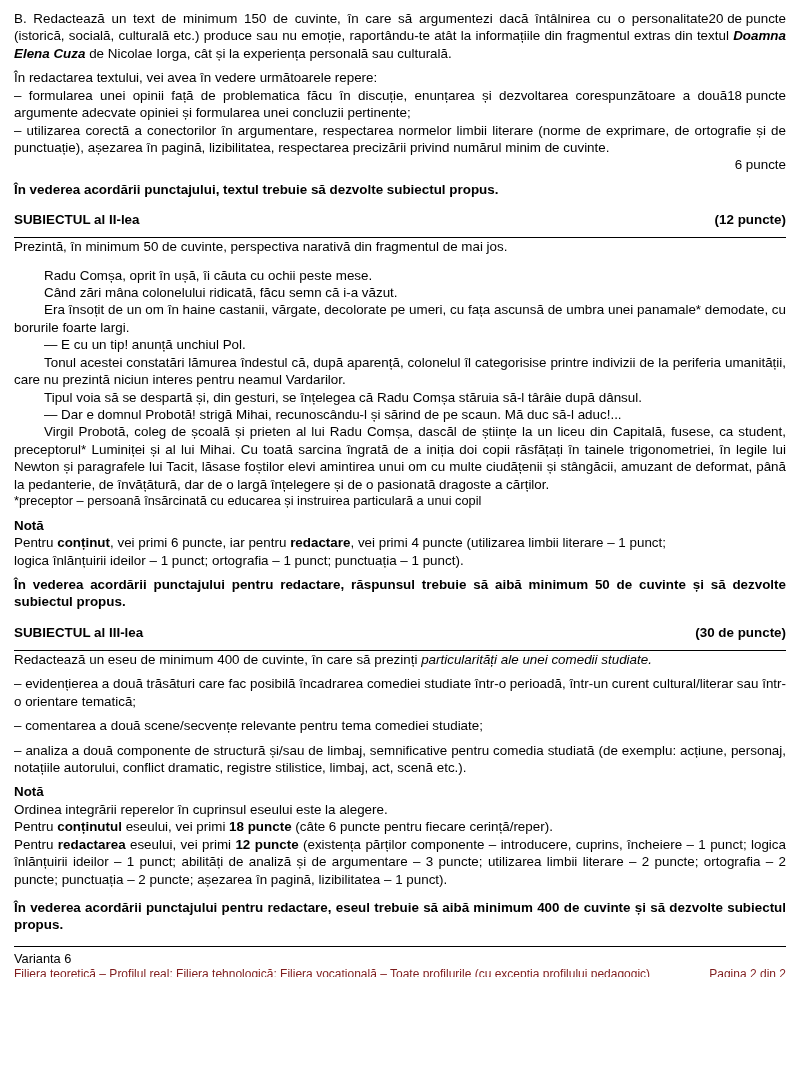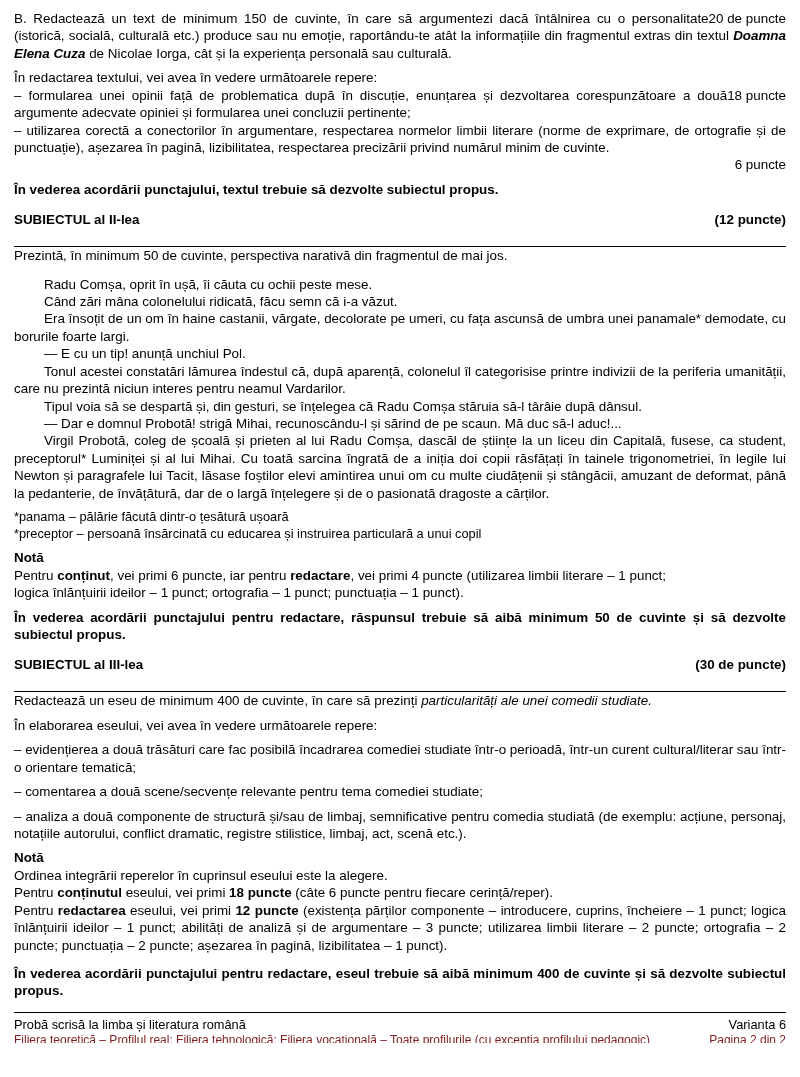--- a/index.html
+++ b/index.html
@@ -41,21 +41,21 @@
     float: right;
     font-weight: normal;
   }
   .subject-head {
     display: flex;
     justify-content: space-between;
     align-items: baseline;
     font-weight: bold;
     font-size: 13.4px;
     border-bottom: 1.4px solid #000;
-    padding-bottom: 19px;
+    padding-bottom: 10px;
   }
   .subject-head .label { text-decoration: none; }
   .footnote {
     font-size: 12.8px;
     text-align: left;
   }
   .footer {
     margin-top: 12px;
     border-top: 1.2px solid #000;
     padding-top: 4px;
@@ -87,21 +87,21 @@
 
   <div>
     <p>
       <span class="points-right">20 de puncte</span><span>B. Redactează un text de minimum 150 de cuvinte, în care să argumentezi dacă întâlnirea cu o personalitate (istorică, socială, culturală etc.) produce sau nu emoție, raportându-te atât la informațiile din fragmentul extras din textul </span><span class="bold ital">Doamna Elena Cuza</span><span> de Nicolae Iorga, cât și la experiența personală sau culturală.</span>
     </p>
     <div class="clear"></div>
 
     <p class="gap-s nojust">În redactarea textului, vei avea în vedere următoarele repere:</p>
 
     <p class="tight">
-      <span class="points-right">18 puncte</span><span>– formularea unei opinii față de problematica după în discuție, enunțarea și dezvoltarea corespunzătoare a două argumente adecvate opiniei și formularea unei concluzii pertinente;</span>
+      <span class="points-right">18 puncte</span><span>– formularea unei opinii față de problematica făcu în discuție, enunțarea și dezvoltarea corespunzătoare a două argumente adecvate opiniei și formularea unei concluzii pertinente;</span>
     </p>
     <div class="clear"></div>
 
     <p class="tight">
       <span>– utilizarea corectă a conectorilor în argumentare, respectarea normelor limbii literare (norme de exprimare, de ortografie și de punctuație), așezarea în pagină, lizibilitatea, respectarea precizării privind numărul minim de cuvinte.</span>
     </p>
     <p class="right">6 puncte</p>
 
     <p class="bold gap-s nojust">În vederea acordării punctajului, textul trebuie să dezvolte subiectul propus.</p>
   </div>
@@ -118,61 +118,58 @@
       <p class="indent">Când zări mâna colonelului ridicată, făcu semn că i-a văzut.</p>
       <p class="indent">Era însoțit de un om în haine castanii, vărgate, decolorate pe umeri, cu fața ascunsă de umbra unei panamale* demodate, cu borurile foarte largi.</p>
       <p class="indent">— E cu un tip! anunță unchiul Pol.</p>
       <p class="indent">Tonul acestei constatări lămurea îndestul că, după aparență, colonelul îl categorisise printre indivizii de la periferia umanității, care nu prezintă niciun interes pentru neamul Vardarilor.</p>
       <p class="indent">Tipul voia să se despartă și, din gesturi, se înțelegea că Radu Comșa stăruia să-l târâie după dânsul.</p>
       <p class="indent">— Dar e domnul Probotă! strigă Mihai, recunoscându-l și sărind de pe scaun. Mă duc să-l aduc!...</p>
       <p class="indent">Virgil Probotă, coleg de școală și prieten al lui Radu Comșa, dascăl de științe la un liceu din Capitală, fusese, ca student, preceptorul* Luminiței și al lui Mihai. Cu toată sarcina îngrată de a iniția doi copii răsfățați în tainele trigonometriei, în legile lui Newton și paragrafele lui Tacit, lăsase foștilor elevi amintirea unui om cu multe ciudățenii și stângăcii, amuzant de deformat, până la pedanterie, de învățătură, dar de o largă înțelegere și de o pasionată dragoste a cărților.</p>
     </div>
 
 
-    <p class="footnote gap-s">*panama – pălărie făcută dintr-o țesătură ușoară</p>
     <p class="footnote">*preceptor – persoană însărcinată cu educarea și instruirea particulară a unui copil</p>
 
     <p class="bold gap-s nojust">Notă</p>
     <p class="nojust">
       Pentru <span class="bold">conținut</span>, vei primi 6 puncte, iar pentru <span class="bold">redactare</span>, vei primi 4 puncte (utilizarea limbii literare – 1 punct;
     </p>
     <p class="nojust">logica înlănțuirii ideilor – 1 punct; ortografia – 1 punct; punctuația – 1 punct).</p>
 
     <p class="bold gap-s">În vederea acordării punctajului pentru redactare, răspunsul trebuie să aibă minimum 50 de cuvinte și să dezvolte subiectul propus.</p>
   </div>
 
   <div class="gap-l">
     <div class="subject-head">
       <span class="label">SUBIECTUL al III-lea</span>
       <span>(30 de puncte)</span>
     </div>
     <p class="nojust">
       <span>Redactează un eseu de minimum 400 de cuvinte, în care să prezinți </span><span class="ital">particularități ale unei comedii studiate.</span>
     </p>
 
-    <p class="gap-s nojust">În elaborarea eseului, vei avea în vedere următoarele repere:</p>
 
     <p class="gap-s">– evidențierea a două trăsături care fac posibilă încadrarea comediei studiate într-o perioadă, într-un curent cultural/literar sau într-o orientare tematică;</p>
     <p class="gap-s nojust">– comentarea a două scene/secvențe relevante pentru tema comediei studiate;</p>
     <p class="gap-s">– analiza a două componente de structură și/sau de limbaj, semnificative pentru comedia studiată (de exemplu: acțiune, personaj, notațiile autorului, conflict dramatic, registre stilistice, limbaj, act, scenă etc.).</p>
 
     <p class="bold gap-s nojust">Notă</p>
     <p class="nojust">Ordinea integrării reperelor în cuprinsul eseului este la alegere.</p>
     <p class="nojust">
       Pentru <span class="bold">conținutul</span> eseului, vei primi <span class="bold">18 puncte</span> (câte 6 puncte pentru fiecare cerință/reper).
     </p>
     <p>
       Pentru <span class="bold">redactarea</span> eseului, vei primi <span class="bold">12 puncte</span> (existența părților componente – introducere, cuprins, încheiere – 1 punct; logica înlănțuirii ideilor – 1 punct; abilități de analiză și de argumentare – 3 puncte; utilizarea limbii literare – 2 puncte; ortografia – 2 puncte; punctuația – 2 puncte; așezarea în pagină, lizibilitatea – 1 punct).
     </p>
 
     <p class="bold gap-m">În vederea acordării punctajului pentru redactare, eseul trebuie să aibă minimum 400 de cuvinte și să dezvolte subiectul propus.</p>
   </div>
 
   <div class="footer">
-    <span>Probă scrisă la limba și literatura română</span>
     <span>Varianta 6</span>
   </div>
   <div class="footer-cut">
     <span>Filiera teoretică – Profilul real; Filiera tehnologică; Filiera vocațională – Toate profilurile (cu excepția profilului pedagogic)</span>
     <span>Pagina 2 din 2</span>
   </div>
 
 </div>
 
 </body></html>

